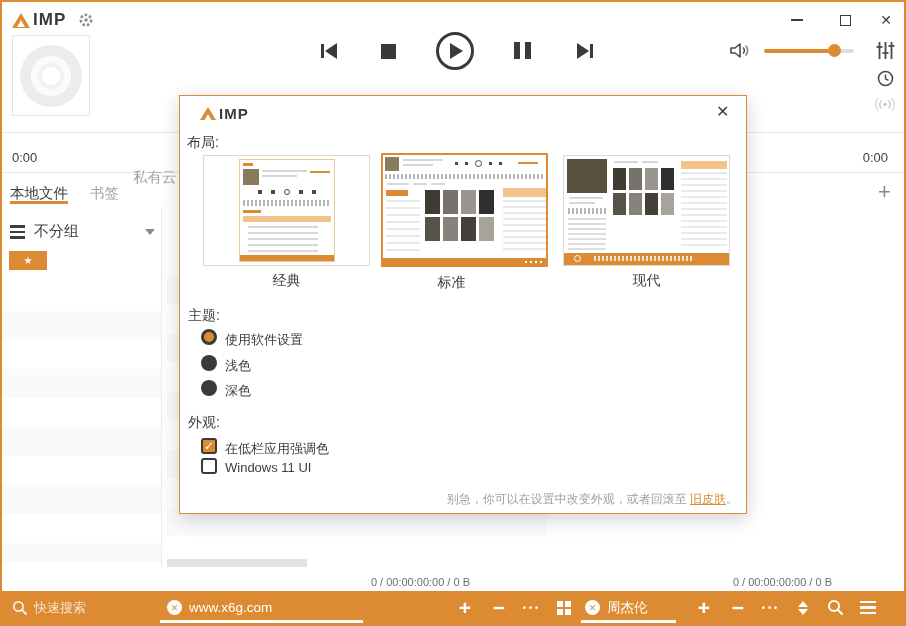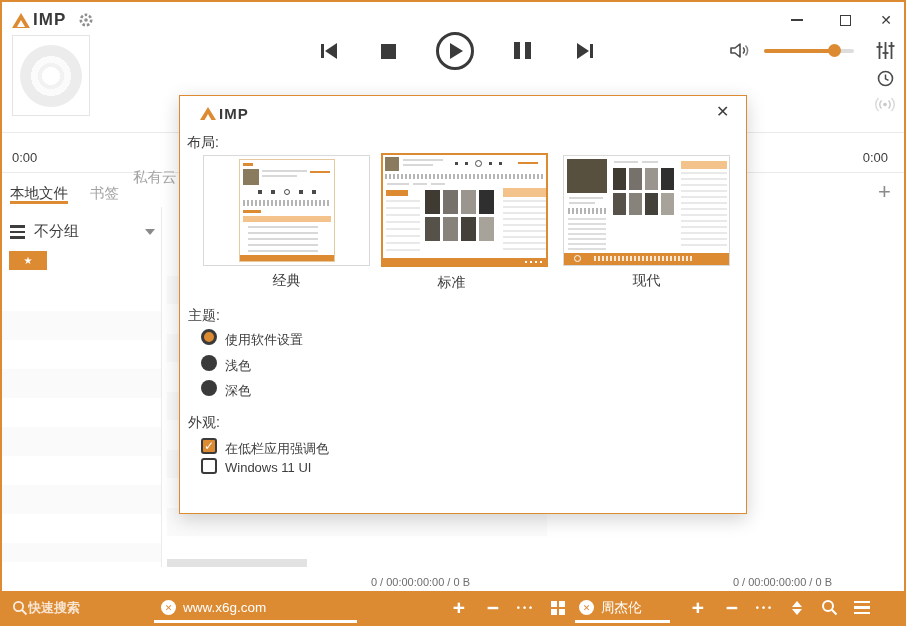--- a/index.html
+++ b/index.html
@@ -347,31 +347,34 @@
     <div class="abs opt-label" style="left:45px; top:261px;">浅色</div>
     <div class="abs radio" style="left:21px; top:284px;"></div>
     <div class="abs opt-label" style="left:45px; top:286px;">深色</div>
 
     <div class="abs dlg-label" style="left:8px; top:318px;">外观:</div>
     <div class="abs checkbox on" style="left:21px; top:342px;">✓</div>
     <div class="abs opt-label" style="left:45px; top:344px;">在低栏应用强调色</div>
     <div class="abs checkbox" style="left:21px; top:362px;"></div>
     <div class="abs opt-label" style="left:45px; top:364px;">Windows 11 UI</div>
 
+    <div class="abs dlg-footer" style="right:8px; top:395px;">
+      <span>别急，你可以在设置中改变外观，或者回滚至 </span><span class="dlg-link">旧皮肤</span><span>。</span>
+    </div>
   </div>
 
 
   <div class="bottombar">
     <div class="bb-item" style="margin-left:10px;">
       <svg width="16" height="16" viewBox="0 0 16 16">
           <circle cx="6.5" cy="6.5" r="4.6" fill="none" stroke="rgba(255,255,255,.85)" stroke-width="1.8"></circle>
           <line x1="10" y1="10" x2="14.5" y2="14.5" stroke="rgba(255,255,255,.85)" stroke-width="1.8"></line>
         </svg>
     </div>
-    <input class="search-input" style=" font-weight: bold;" placeholder="快速搜索">
+    <input class="search-input" style="margin-left: 6px;" placeholder="快速搜索">
 
     <div class="bb-tab" style="margin-left:16px; width:203px; padding-left:7px;">
       <span class="xcircle">✕</span>
       <span>www.x6g.com</span>
       <span class="underline"></span>
     </div>
 
     <div class="bb-item bb-plus" style="width:24px; margin-left:90px;">+</div>
     <div class="bb-item bb-minus" style="width:24px; margin-left:10px;">−</div>
     <div class="bb-item bb-dots" style="width:26px; margin-left:8px;">•••</div>

